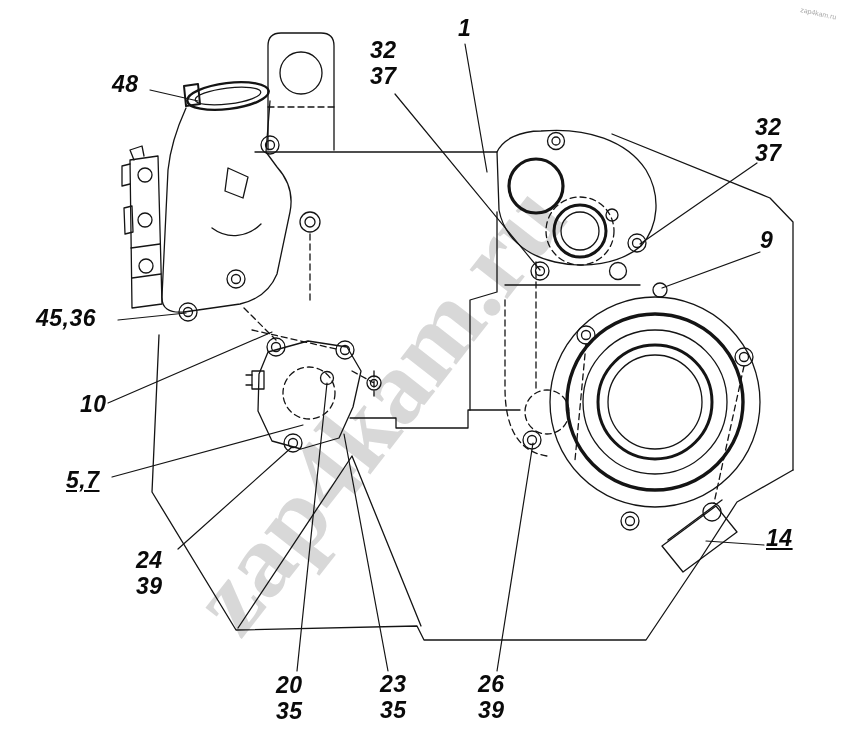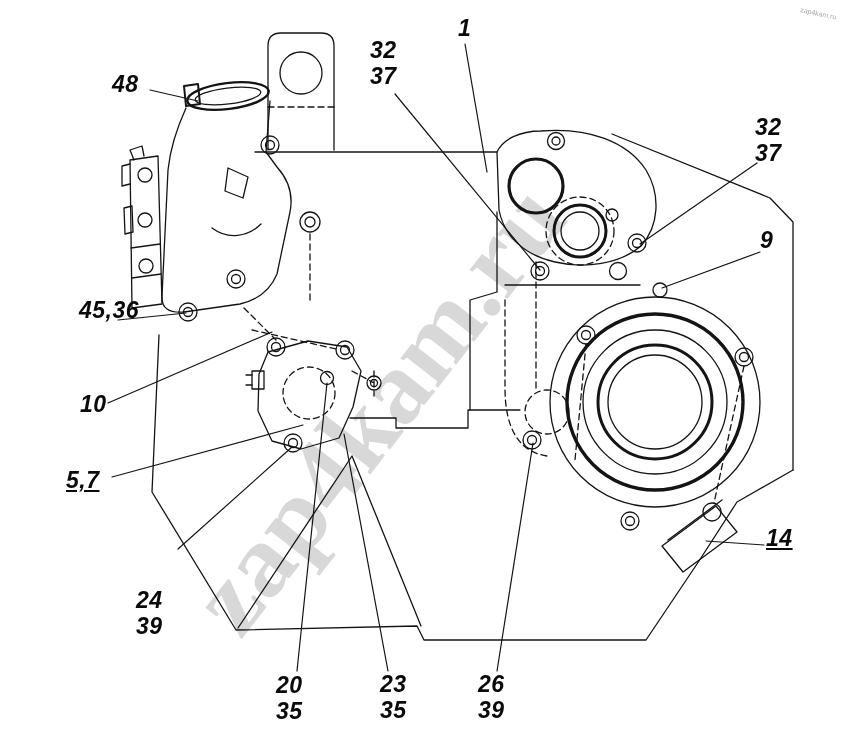--- a/index.html
+++ b/index.html
@@ -164,24 +164,24 @@
     </g>
   </svg>
 
   <div class="lbl" style="left:112px;top:72px;text-align:right;">48</div>
   <div class="lbl" style="left:370px;top:38px;">32
 37</div>
   <div class="lbl" style="left:458px;top:16px;">1</div>
   <div class="lbl" style="left:755px;top:115px;">32
 37</div>
   <div class="lbl" style="left:760px;top:228px;">9</div>
-  <div class="lbl" style="left:36px;top:298px;margin-left:43px;">45,36</div>
+  <div class="lbl" style="left:36px;top:306px;">45,36</div>
   <div class="lbl" style="left:80px;top:392px;">10</div>
   <div class="lbl" style="left:66px;top:468px;text-decoration:underline;">5,7</div>
-  <div class="lbl" style="left:136px;top:548px;margin-top:40px;">24
+  <div class="lbl" style="left:136px;top:548px;">24
 39</div>
   <div class="lbl" style="left:766px;top:526px;text-decoration:underline;">14</div>
   <div class="lbl" style="left:276px;top:673px;text-align:center;">20
 35</div>
   <div class="lbl" style="left:380px;top:672px;">23
 35</div>
   <div class="lbl" style="left:478px;top:672px;">26
 39</div>
 
 </div>

